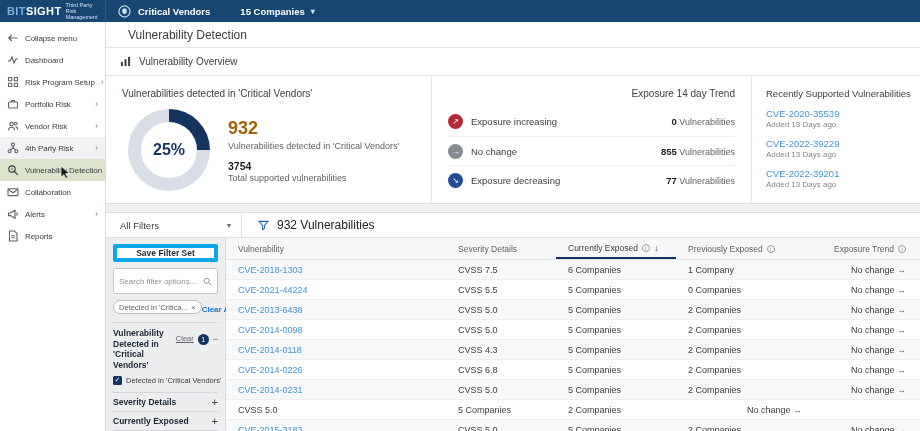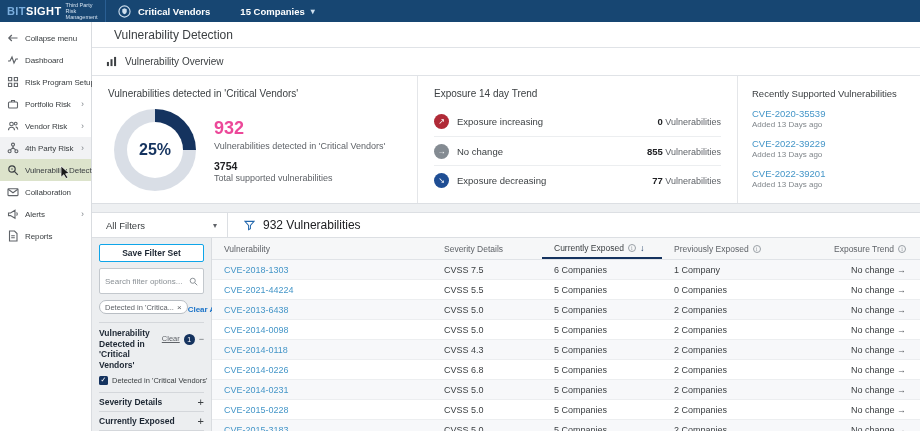--- a/index.html
+++ b/index.html
@@ -18,47 +18,47 @@
   .companies { display:flex; align-items:center; gap:6px; font-size:9.5px; font-weight:bold; margin-left:30px; }
   .chev-down { font-size:8px; color:#cfe0ef; }
   .search-box { margin-left:16px; width:172px; height:15px; background:#27598c; border-radius:2px; display:flex; align-items:center; padding:0 6px; }
   .tb-search { flex:1; border:0; outline:0; background:transparent; font-size:8.5px; color:#e8f1f9; font-family:"Liberation Sans",sans-serif; }
   .tb-search::placeholder { color:#b9cddf; }
 
   
   .app { display:flex; height:409px; }
 
   
-  .sidebar { width:92px; background:#fff; border-right:1px solid #d9dce0; padding-top:5px; flex:none; }
+  .sidebar { width:106px; background:#fff; border-right:1px solid #d9dce0; padding-top:5px; flex:none; }
   .side-item { height:22px; display:flex; align-items:center; gap:6px; padding:0 7px; color:#3c4043; }
   .side-item.hover { background:#f1f2f4; }
   .side-item.selected { background:#dce3cb; }
   .sicon { width:12px; height:12px; display:flex; flex:none; }
   .slabel { flex:1; font-size:8px; white-space:nowrap; letter-spacing:-.1px; }
   .schev { color:#80868b; font-size:9px; line-height:1; }
 
   
   main { flex:1; display:flex; flex-direction:column; min-width:0; }
   .page-header { height:26px; background:#fff; border-bottom:1px solid #e0e3e7; display:flex; align-items:center; padding-left:22px; font-size:12px; color:#3c4043; }
   .section-header { height:28px; background:#fff; border-bottom:1px solid #e0e3e7; display:flex; align-items:center; gap:8px; padding-left:14px; font-size:10px; color:#3c4043; }
 
   
   .overview { background:#fff; border-bottom:1px solid #dcdfe3; display:flex; height:128px; margin-bottom:8px; }
   .ov-card { padding:12px 16px; }
   .ov-card + .ov-card { border-left:1px solid #e4e6e9; }
   .ov-title { font-size:10px; color:#3c4043; }
   .card-detected { width:325px; flex:none; }
-  .card-trend { width:320px; flex:none; }
+  .card-trend { width:320px; flex:none;text-align:right; }
   .card-recent { flex:1; padding:12px 12px 12px 14px; }
   .card-recent .ov-title { font-size:9.5px; white-space:nowrap; }
 
   .detected-body { display:flex; align-items:center; gap:18px; margin:10px 0 0 6px; }
   .donut { width:82px; height:82px; border-radius:50%; background:conic-gradient(#15335f 0 25%, #d9dee6 25% 100%); position:relative; flex:none; }
   .donut-hole { position:absolute; inset:13px; background:#fff; border-radius:50%; display:flex; align-items:center; justify-content:center; font-size:16px; font-weight:bold; color:#15335f; }
-  .stat-big { font-size:18px; font-weight:bold; color:#ec4899; }
+  .stat-big { font-size:18px; font-weight:bold; color:#a16207; }
   .stat-lbl { font-size:9px; color:#5f6368; margin:2px 0 9px; }
   .stat-mid { font-size:10.5px; font-weight:bold; color:#202124; }
   .stat-lbl2 { font-size:9px; color:#5f6368; margin-top:1px; }
 
   .trend-rows { margin-top:8px; }
   .trend-row { display:flex; align-items:center; gap:8px; height:29px; }
   .trend-row + .trend-row { border-top:1px solid #eceef0; }
   .ticon { width:15px; height:15px; border-radius:50%; color:#fff; display:flex; align-items:center; justify-content:center; font-size:8px; flex:none; }
   .t-red { background:#b02a37; } .t-gray { background:#848b92; } .t-blue { background:#1f4e94; }
   .trend-label { font-size:9.5px; color:#3c4043; }
@@ -71,21 +71,21 @@
 
   
   .toolbar { height:26px; background:#fff; border-top:1px solid #dcdfe3; border-bottom:1px solid #dcdfe3; display:flex; align-items:stretch; flex:none; }
   .all-filters { width:136px; border-right:1px solid #dcdfe3; display:flex; align-items:center; justify-content:space-between; padding:0 10px 0 14px; font-size:9.5px; color:#3c4043; }
   .af-chev { color:#5f6368; font-size:8px; }
   .results { display:flex; align-items:center; gap:8px; padding-left:16px; font-size:12px; color:#202124; }
 
   
   .split { flex:1; display:flex; min-height:0; }
   .filter-panel { width:120px; flex:none; background:#eceef0; border-right:1px solid #d9dce0; padding:6px 7px 0; }
-  .save-btn { width:100%; height:18px; background:#fff; border:1px solid #0ea5e9; border-radius:2px; font-weight:bold; font-size:8.5px; color:#1d2733; display:flex; align-items:center; justify-content:center; font-family:"Liberation Sans",sans-serif; }
+  .save-btn { width:100%; height:18px; background:#fff; border:4px solid #0ea5e9; border-radius:2px; font-weight:bold; font-size:8.5px; color:#1d2733; display:flex; align-items:center; justify-content:center; font-family:"Liberation Sans",sans-serif; }
   .fsearch { margin-top:6px; height:17px; background:#fff; border:1px solid #c3c8cd; border-radius:2px; display:flex; align-items:center; padding:12px 5px; }
   .fsearch input { flex:1; min-width:0; border:0; outline:0; background:transparent; font-size:8px; color:#3c4043; font-family:"Liberation Sans",sans-serif; }
   .fsearch input::placeholder { color:#8a9095; }
   .chip-row { display:flex; align-items:flex-end; justify-content:space-between; margin-top:6px; }
   .chip { background:#fff; border:1px solid #b9bec4; border-radius:8px; font-size:7.5px; color:#5f6368; padding:1.5px 5px; display:flex; align-items:center; gap:3px; white-space:nowrap; }
   .chip-x { font-size:8px; color:#5f6368; }
   .clear-all { font-size:8px; font-weight:bold; color:#1a73c8; text-decoration:none; white-space:nowrap; }
   .fgroup { margin-top:8px; border-top:1px solid #d4d7db; padding-top:5px; }
   .fgroup-head { display:flex; justify-content:space-between; }
   .fgroup-title { font-size:8.5px; font-weight:bold; color:#1d2733; line-height:1.25; width:60px; }
@@ -459,21 +459,20 @@
               <div class="tcell trend"><span>No change</span> <span class="arrow-glyph">→</span></div>
             </div>
             <div class="trow">
               <div class="tcell"><a class="cve" href="#">CVE-2014-0231</a></div>
               <div class="tcell">CVSS 5.0</div>
               <div class="tcell">5 Companies</div>
               <div class="tcell">2 Companies</div>
               <div class="tcell trend"><span>No change</span> <span class="arrow-glyph">→</span></div>
             </div>
             <div class="trow">
-              <div class="tcell"><a class="cve" href="#">CVE-2015-0228</a></div>
               <div class="tcell">CVSS 5.0</div>
               <div class="tcell">5 Companies</div>
               <div class="tcell">2 Companies</div>
               <div class="tcell trend"><span>No change</span> <span class="arrow-glyph">→</span></div>
             </div>
             <div class="trow">
               <div class="tcell"><a class="cve" href="#">CVE-2015-3183</a></div>
               <div class="tcell">CVSS 5.0</div>
               <div class="tcell">5 Companies</div>
               <div class="tcell">2 Companies</div>

